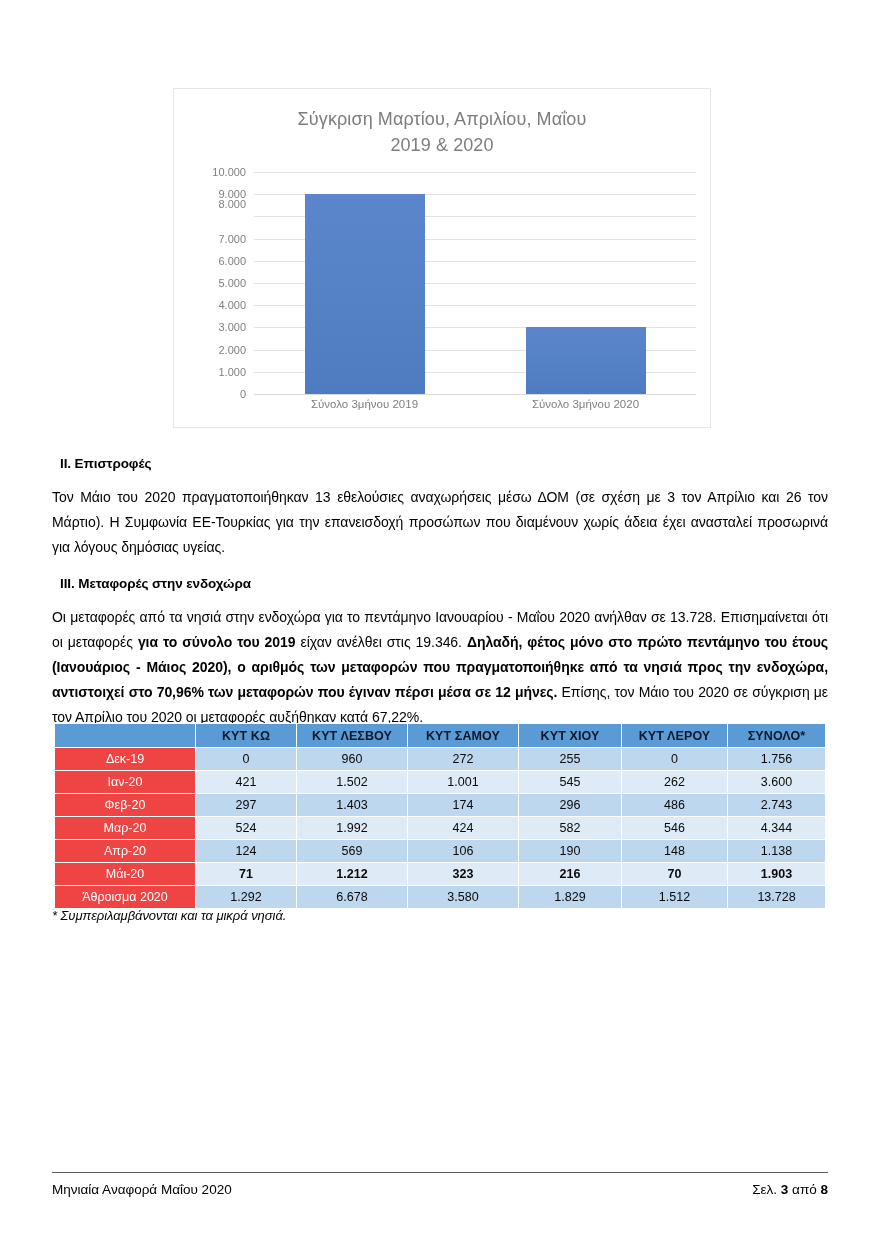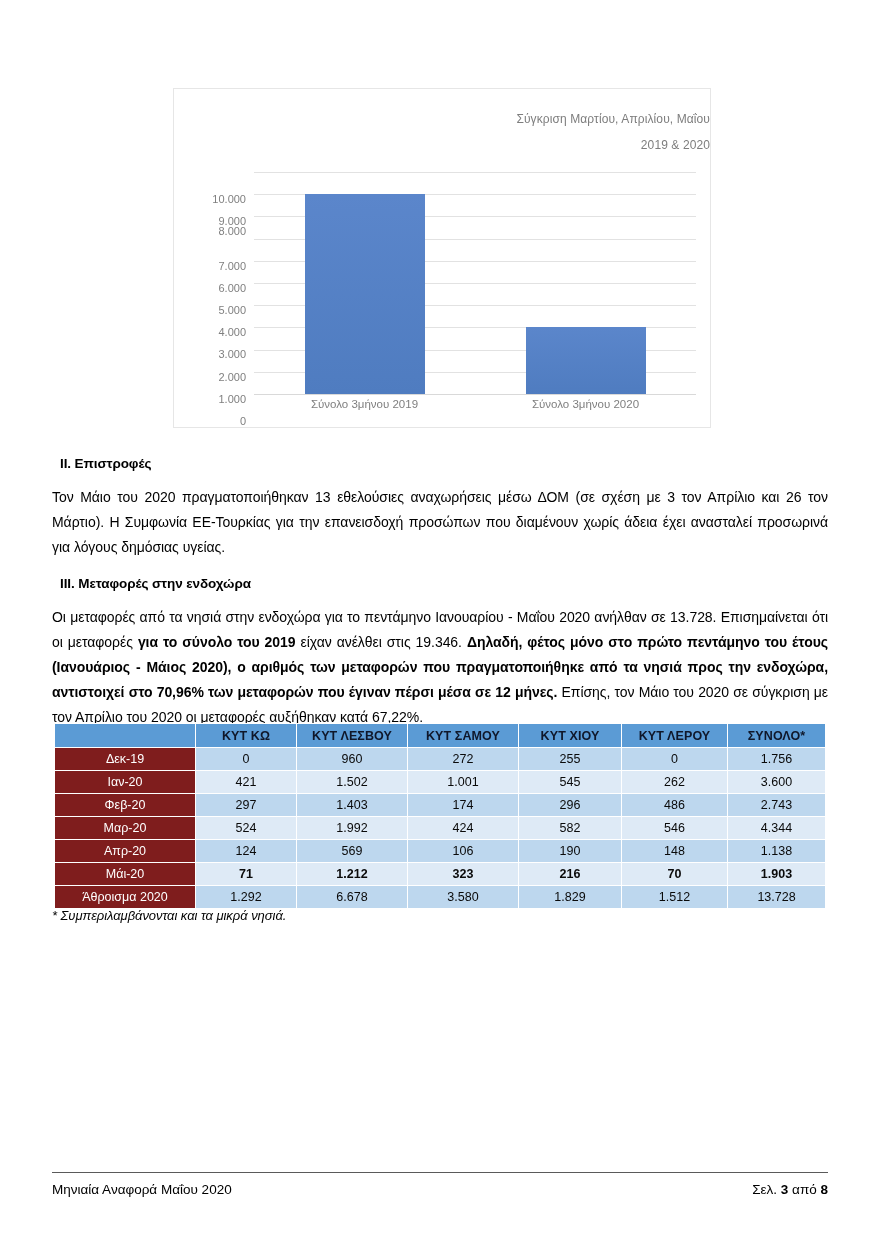--- a/index.html
+++ b/index.html
@@ -29,43 +29,42 @@
     position: absolute;
     left: 173px;
     top: 88px;
     width: 538px;
     height: 340px;
     border: 1px solid #e6e6e6;
     background: #ffffff;
     box-sizing: border-box;
   }
   .chart-title {
-    text-align: right;
+    text-align: center;
     color: #7d7d7d;
-    font-size: 12px;
+    font-size: 18px;
     line-height: 26px;
     font-weight: 400;
     padding-top: 17px;
     letter-spacing: .1px;
   }
   .plot {
     position: absolute;
     left: 0;
     top: 83px;
     right: 0;
     bottom: 0;
   }
   
   .ylabels {
     position: absolute;
     left: 12px;
     top: 0;
     width: 60px;
     height: 222px;
-    margin-top: 27px;
   }
   .ylabel {
     position: absolute;
     right: 0;
     transform: translateY(-50%);
     font-size: 11px;
     color: #7f7f7f;
     white-space: nowrap;
   }
   
@@ -177,21 +176,21 @@
     color: #0f172a;
     font-weight: bold;
     font-size: 12.5px;
     height: 23px;
     letter-spacing: .1px;
   }
   table.data thead th.corner {
     background: #5b9bd5;
   }
   td.rowlab, th.rowlab {
-    background: #7f1d1d;
+    background: #ef4444;
     color: #ffffff;
     font-weight: bold;
     font-size: 12.5px;
   }
   td.v {
     color: #0a0a0a;
   }
   tr.sh td.v { background: #bdd7ee; }
   tr.alt td.v { background: #deeaf6; }
   tr.boldrow td.v { font-weight: bold; }

